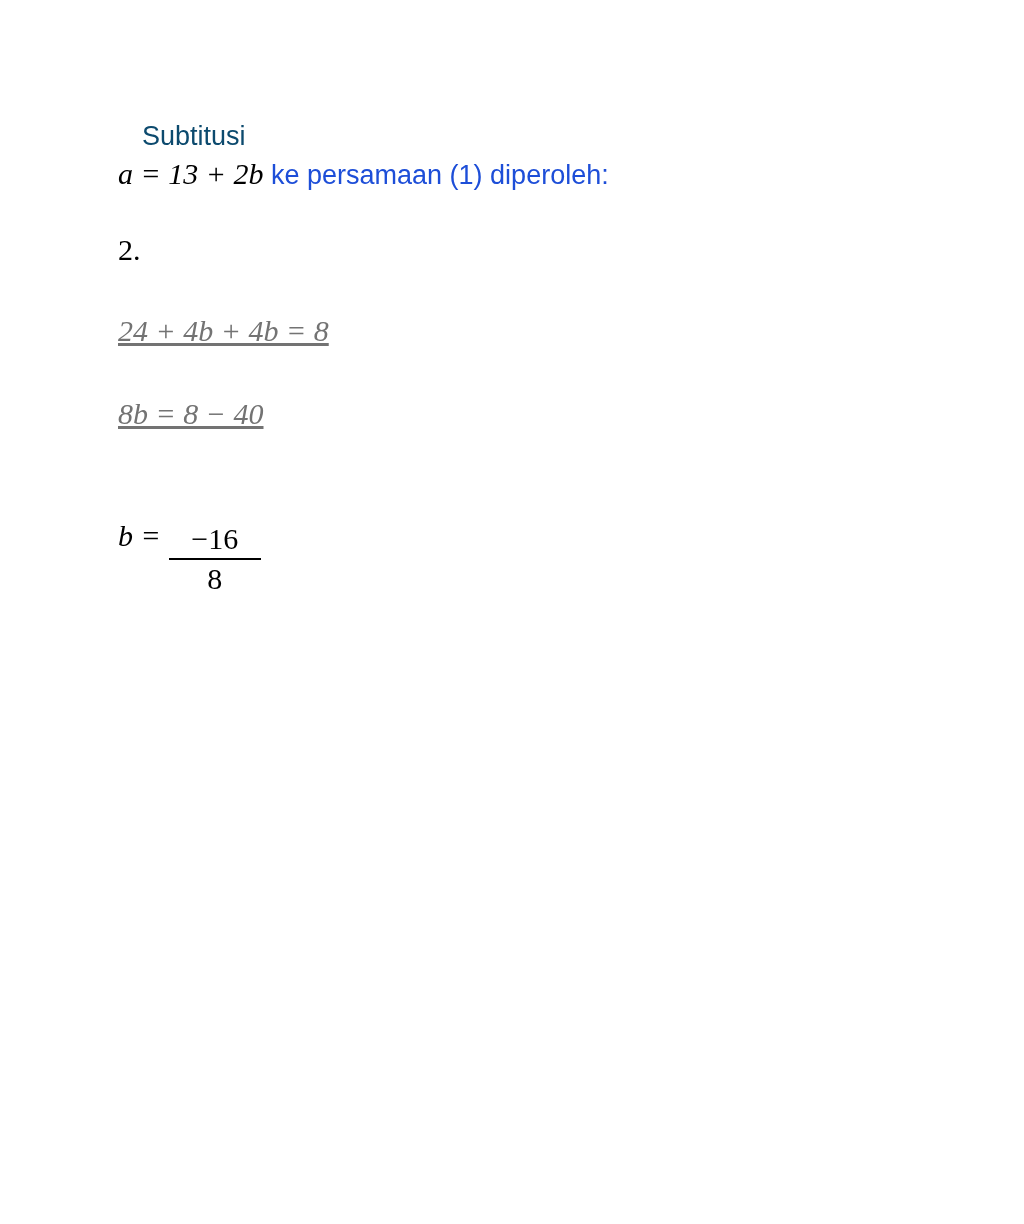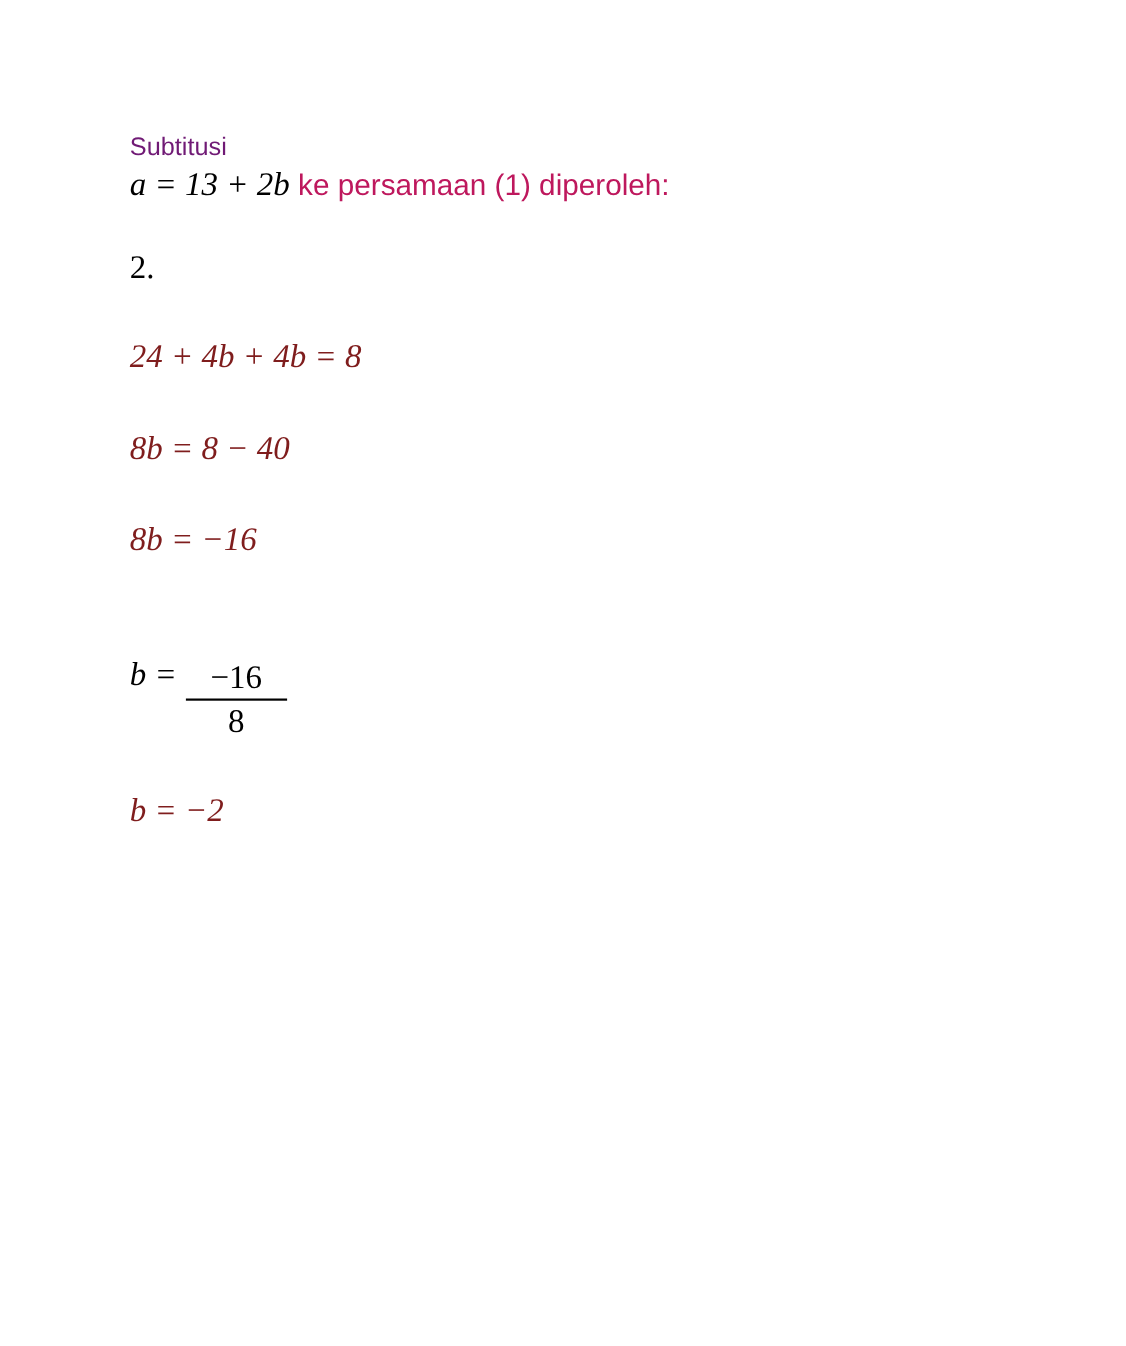--- a/index.html
+++ b/index.html
@@ -22,43 +22,45 @@
   }
   .content {
     position: absolute;
     left: 118px;
     top: 118px;
     width: 820px;
   }
   
   .line-sans {
     font-family: "Liberation Sans", sans-serif;
-    font-size: 23px;
+    font-size: 27px;
     line-height: 1.36;
-    color: #701a75;
+    color: #0c4a6e;
     white-space: nowrap;
+    margin-left: 24px;
   }
   
   .line-math {
     font-family: "Liberation Serif", serif;
     font-size: 30px;
     line-height: 1.3;
-    color: #7f1d1d;
+    color: #737373;
     white-space: nowrap;
+    text-decoration: underline;
   }
   .mixed {
     font-family: "Liberation Serif", serif;
     font-size: 30px;
     white-space: nowrap;
     color: #000000;
   }
   .mixed .sans {
     font-family: "Liberation Sans", sans-serif;
     font-size: 27px;
-    color: #be185d;
+    color: #1d4ed8;
   }
   i, .var {
     font-style: italic;
     font-family: "Liberation Serif", serif;
   }
   .row-title { margin-bottom: 2px; }
   .row-intro { margin-bottom: 42px; }
   .eq-row { margin-bottom: 44px; }
   .eq-row-last { margin-bottom: 0; }
 
@@ -127,31 +129,25 @@
 
     <div class="line-math eq-row">
       <span class="var">24 + 4b + 4b = 8</span>
     </div>
 
 
     <div class="line-math eq-row">
       <span class="var">8b = 8 − 40</span>
     </div>
 
-    <div class="line-math eq-row">
-      <span class="var">8b = −16</span>
-    </div>
 
     <div class="frac-line eq-row">
       <span class="lhs var">b =</span>
       <span class="frac">
         <span class="numer">−16</span>
         <span class="bar"></span>
         <span class="denom">8</span>
       </span>
     </div>
 
-    <div class="line-math eq-row-last">
-      <span class="var">b = −2</span>
-    </div>
 
   </div>
 </div>
 
 </body></html>

